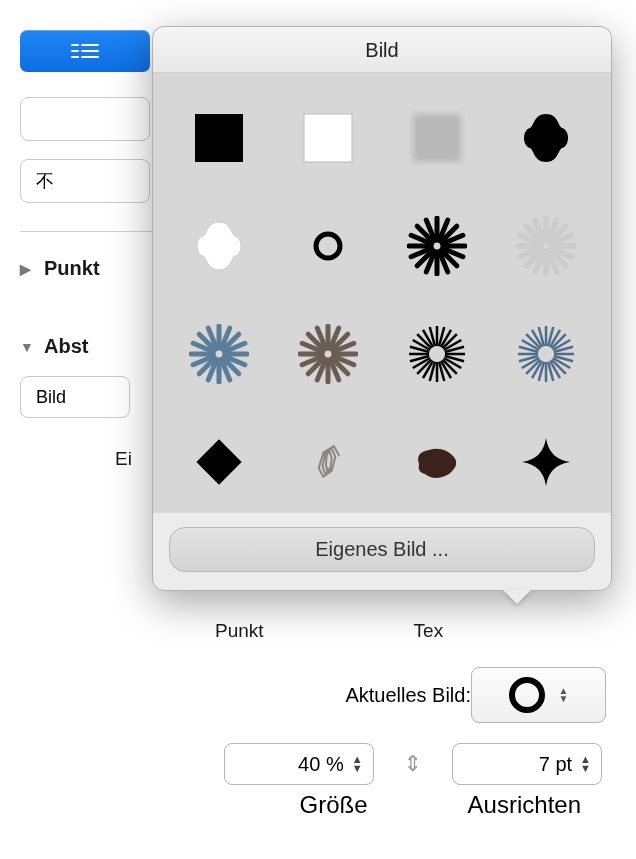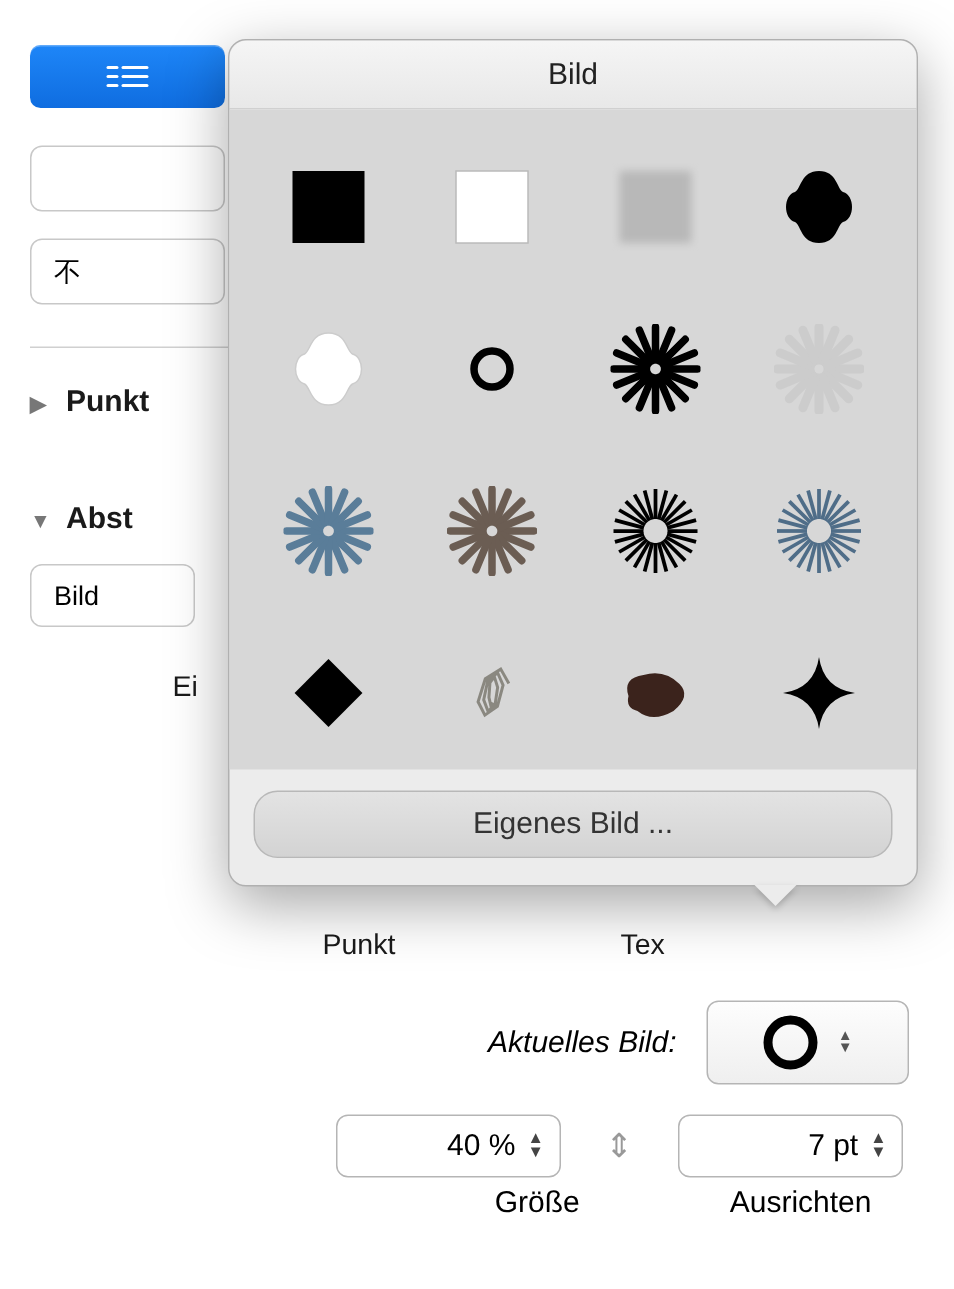--- a/index.html
+++ b/index.html
@@ -95,25 +95,23 @@
       display:flex;
       gap: 150px;
       font-size: 19px;
       color: #1a1a1a;
       padding-left: 95px;
     }
     
     .current-row {
       display:flex;
       align-items:center;
-      gap: 20px;
       margin-top: 25px;
       justify-content: flex-end;
       padding-right: 10px;
-      font-style: italic;
     }
     .current-row .label { font-size: 20px; }
     
     .current-image-btn {
       background: linear-gradient(#fdfdfd,#efefef);
       border: 1px solid #b5b5b5;
       border-radius: 8px;
       width: 135px;
       height: 56px;
       display:flex;
@@ -152,21 +150,21 @@
     }
     .spinner .arrows { display:flex; flex-direction:column; font-size:11px; color:#444; line-height:9px; }
     .align-icon { font-size: 22px; color:#999; }
     
     .caption-row {
       display:flex;
       gap: 100px;
       margin-top: 6px;
       justify-content: flex-end;
       padding-right: 35px;
-      font-size: 20px;
+      font-size: 24px;
     }
     
     
     .popover {
       position:absolute;
       top: 26px;
       left: 152px;
       width: 460px;
       background: #ececec;
       border:1px solid #b0b0b0;

